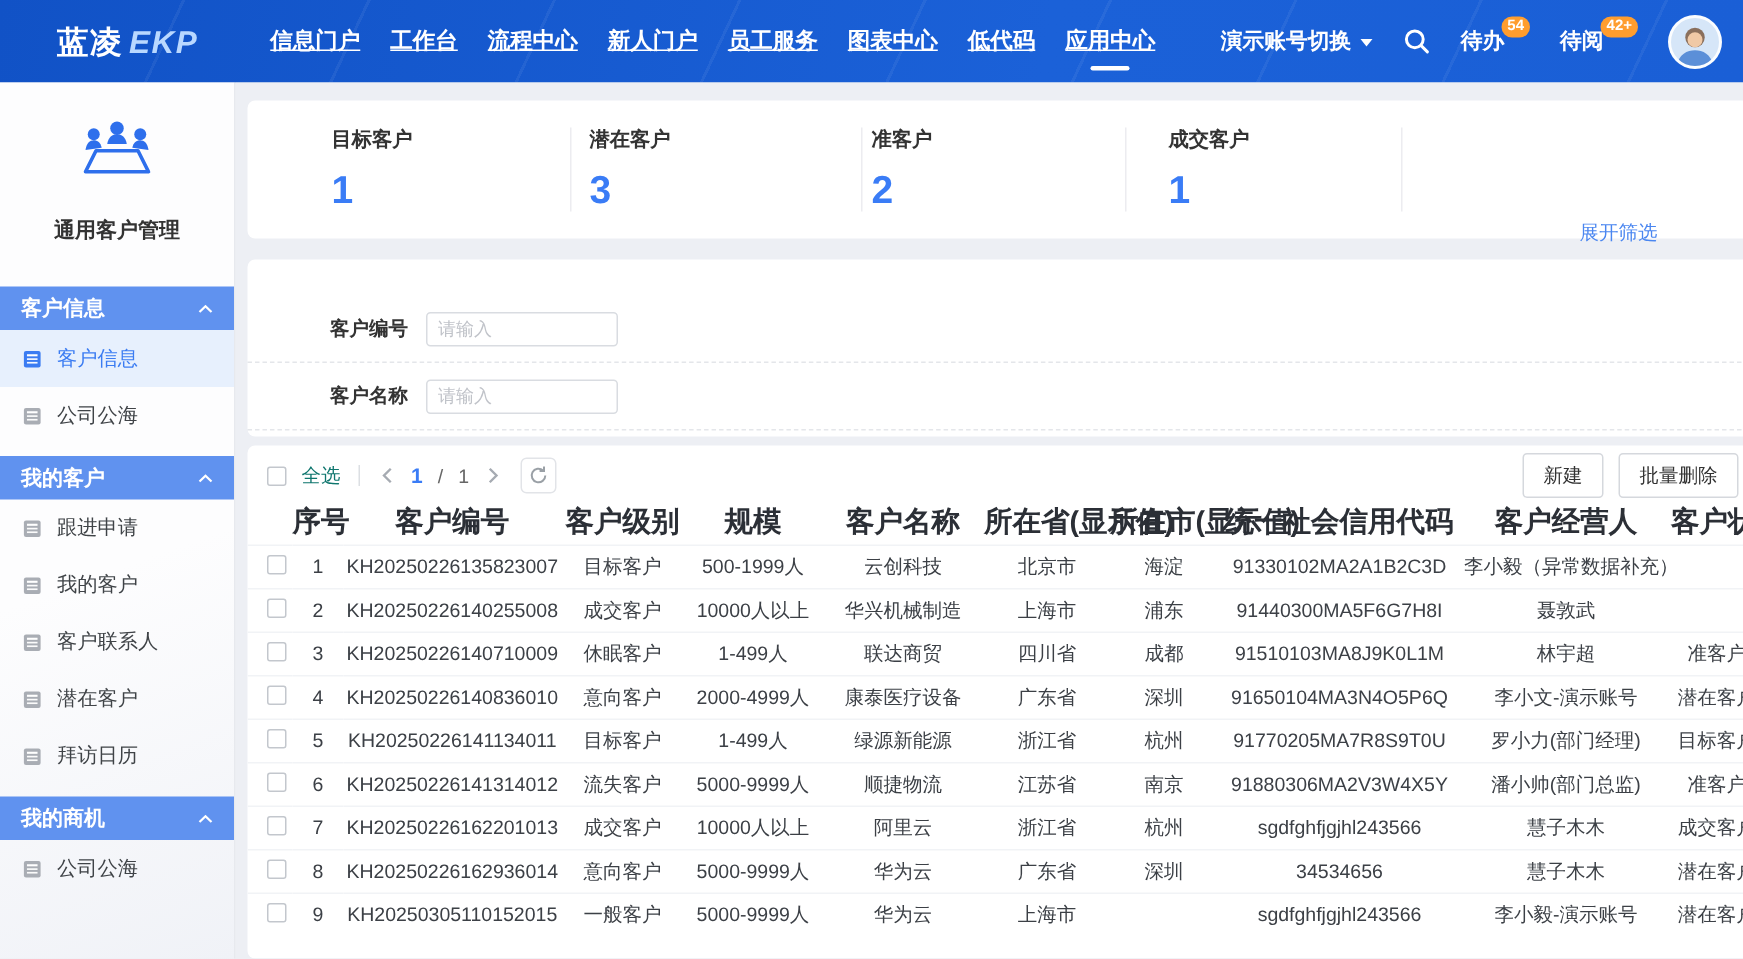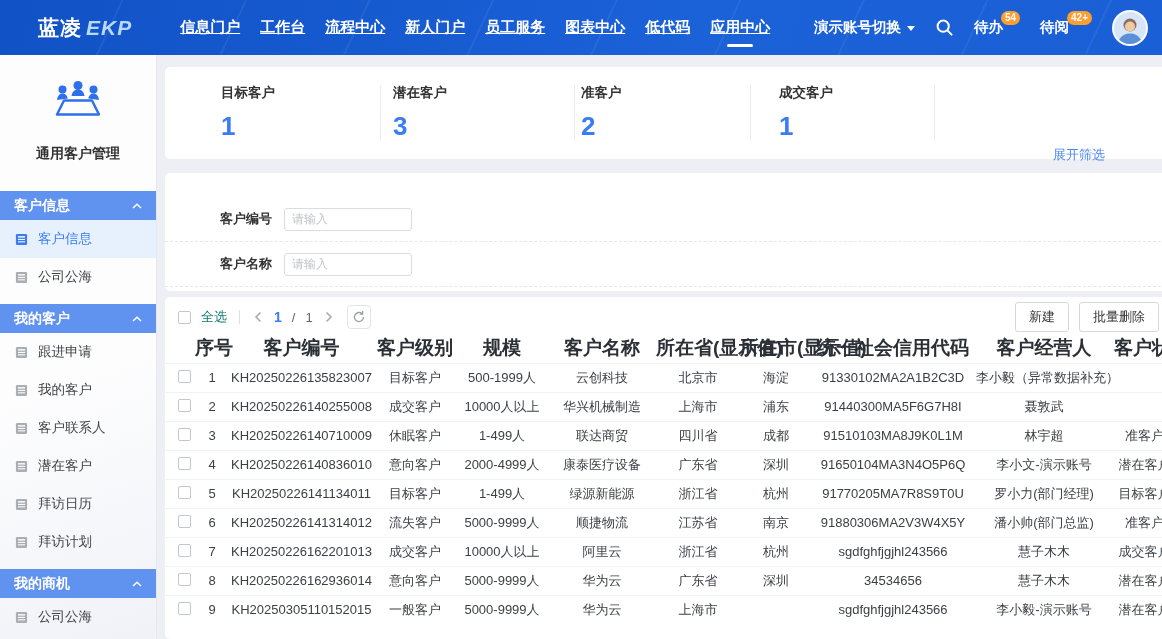--- a/index.html
+++ b/index.html
@@ -223,29 +223,20 @@
       </div>
       <div class="side-item">
         <svg class="doc-ico" width="13" height="13" viewBox="0 0 14 14">
           <rect x="1" y="1" width="12" height="12" rx="1.5" fill="currentColor"></rect>
           <rect x="3.2" y="3.4" width="7.6" height="1.5" fill="#fff"></rect>
           <rect x="3.2" y="6.3" width="7.6" height="1.2" fill="#fff" opacity=".95"></rect>
           <rect x="3.2" y="8.9" width="7.6" height="1.2" fill="#fff" opacity=".95"></rect>
         </svg>
         <span>拜访日历</span>
       </div>
-      <div class="side-item">
-        <svg class="doc-ico" width="13" height="13" viewBox="0 0 14 14">
-          <rect x="1" y="1" width="12" height="12" rx="1.5" fill="currentColor"></rect>
-          <rect x="3.2" y="3.4" width="7.6" height="1.5" fill="#fff"></rect>
-          <rect x="3.2" y="6.3" width="7.6" height="1.2" fill="#fff" opacity=".95"></rect>
-          <rect x="3.2" y="8.9" width="7.6" height="1.2" fill="#fff" opacity=".95"></rect>
-        </svg>
-        <span>拜访计划</span>
-      </div>
       <div class="side-section-header">
         <span>我的商机</span>
         <svg class="chev-svg" width="10" height="6" viewBox="0 0 10 6">
           <polyline points="1,5 5,1.2 9,5" fill="none" stroke="#fff" stroke-width="1.5"></polyline>
         </svg>
       </div>
       <div class="side-item">
         <svg class="doc-ico" width="13" height="13" viewBox="0 0 14 14">
           <rect x="1" y="1" width="12" height="12" rx="1.5" fill="currentColor"></rect>
           <rect x="3.2" y="3.4" width="7.6" height="1.5" fill="#fff"></rect>

